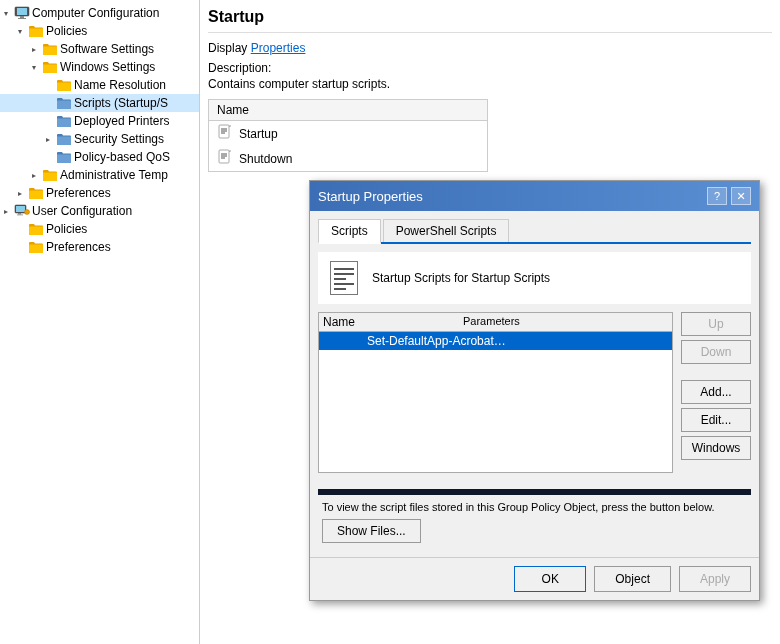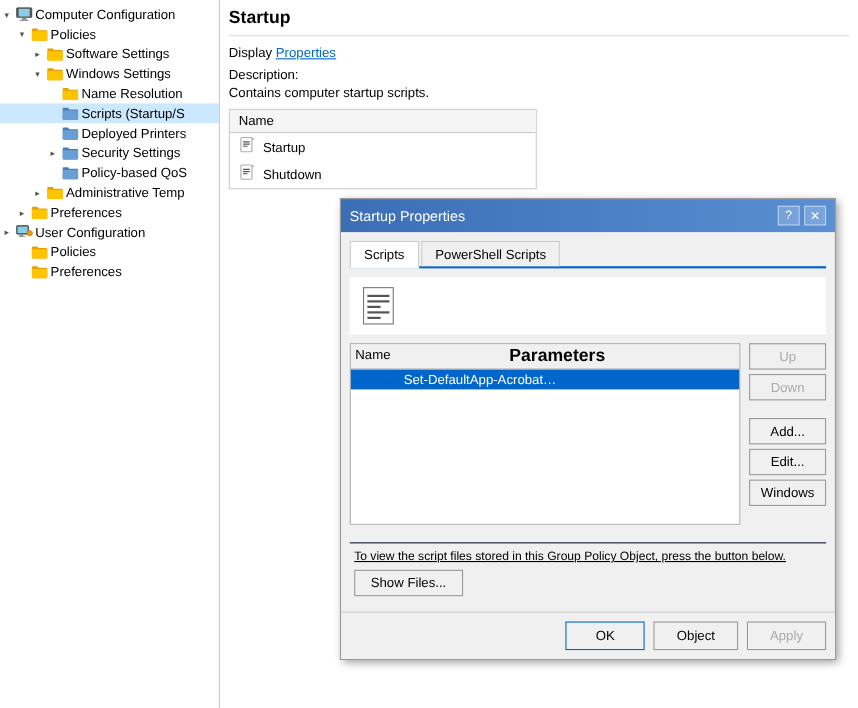--- a/index.html
+++ b/index.html
@@ -258,22 +258,21 @@
       padding: 2px 4px;
     }
 
     .script-table-col-name {
       width: 140px;
       font-size: 12px;
     }
 
     .script-table-col-params {
       flex: 1;
-      font-size: 16px;
-      font-weight: bold;
+      font-size: 11px;
     }
 
     .script-table-body {
       min-height: 140px;
       background: #fff;
     }
 
     .script-table-row {
       display: flex;
       padding: 2px 4px;
@@ -318,23 +317,22 @@
       background: #f0f0f0;
       cursor: pointer;
       text-align: center;
     }
     .side-btn:disabled { color: #aaa; cursor: default; }
 
     
     .dialog-bottom-info {
       font-size: 11px;
       padding: 6px 4px;
-      border-top: 1px solid #0f172a;
+      border-top: 6px solid #0f172a;
       margin-top: 0;
-      text-decoration: underline;
     }
 
     .show-files-btn {
       margin-top: 6px;
       padding: 4px 14px;
       font-size: 12px;
       border: 1px solid #999;
       background: #f0f0f0;
       cursor: pointer;
     }
@@ -578,20 +576,21 @@
             <div class="doc-icon">
               <div class="doc-lines">
                 <div class="doc-line"></div>
                 <div class="doc-line"></div>
                 <div class="doc-line doc-line-short"></div>
                 <div class="doc-line"></div>
                 <div class="doc-line doc-line-short"></div>
               </div>
             </div>
           </div>
+          <span class="script-info-text">Startup Scripts for Startup Scripts</span>
         </div>
 
         <div class="table-area">
           <div class="table-inner">
             <div class="script-table-container">
               <div class="script-table-header">
                 <div class="script-table-col-name">Name</div>
                 <div class="script-table-col-params">Parameters</div>
               </div>
               <div class="script-table-body">

